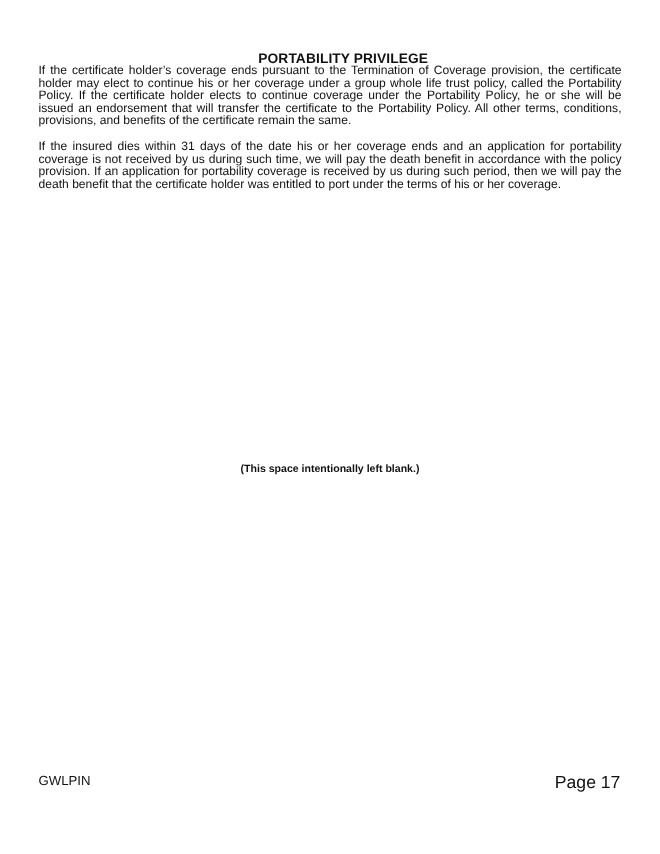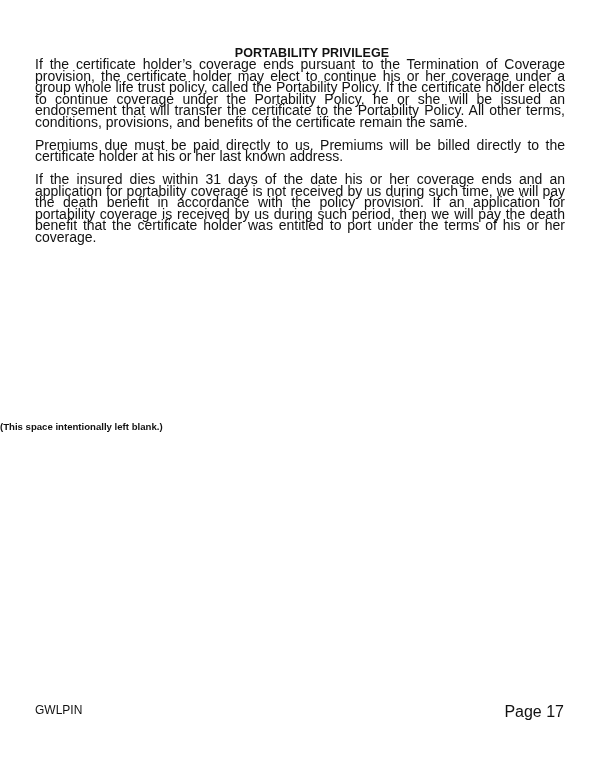--- a/index.html
+++ b/index.html
@@ -33,29 +33,30 @@
       margin: 12px;
     }
     .body-text {
       position: absolute;
       left: 35px;
       width: 530px;
       top: 59px;
     }
     .body-text p {
       margin: 0 0 11.5px 0;
-      font-size: 14px;
+      font-size: 11px;
       line-height: 11.5px;
       text-align: justify;
     }
     .blank-note {
       position: absolute;
       top: 421px;
       left: 0;
       width: 600px;
+      text-align: center;
       font-weight: bold;
       font-size: 9.6px;
       margin: 0;
     }
     .footer-left {
       position: absolute;
       left: 35px;
       top: 703px;
       font-size: 12px;
     }
@@ -67,21 +68,20 @@
     }
   </style>
 </head>
 <body>
 
 <div class="page">
   <h1 class="title">PORTABILITY PRIVILEGE</h1>
 
   <div class="body-text">
     <p>If the certificate holder’s coverage ends pursuant to the Termination of Coverage provision, the certificate holder may elect to continue his or her coverage under a group whole life trust policy, called the Portability Policy. If the certificate holder elects to continue coverage under the Portability Policy, he or she will be issued an endorsement that will transfer the certificate to the Portability Policy. All other terms, conditions, provisions, and benefits of the certificate remain the same.</p>
-    <p>Premiums due must be paid directly to us. Premiums will be billed directly to the certificate holder at his or her last known address.</p>
     <p>If the insured dies within 31 days of the date his or her coverage ends and an application for portability coverage is not received by us during such time, we will pay the death benefit in accordance with the policy provision. If an application for portability coverage is received by us during such period, then we will pay the death benefit that the certificate holder was entitled to port under the terms of his or her coverage.</p>
   </div>
 
   <p class="blank-note">(This space intentionally left blank.)</p>
 
   <div class="footer-left">GWLPIN</div>
   <div class="footer-right">Page 17</div>
 </div>
 
 </body></html>

